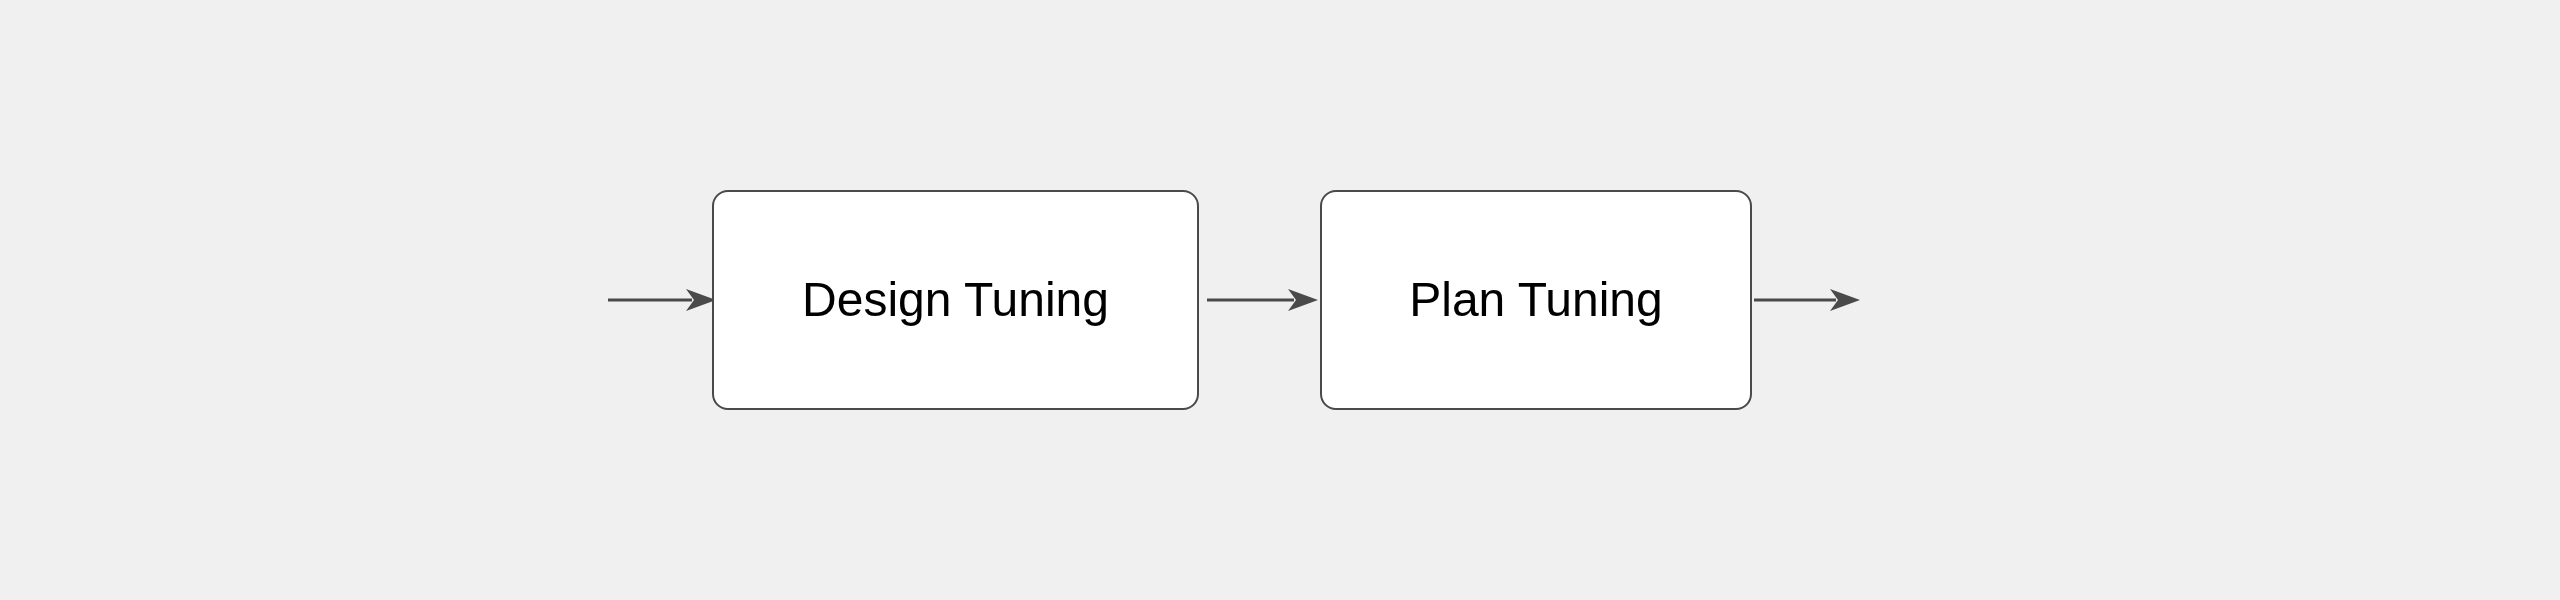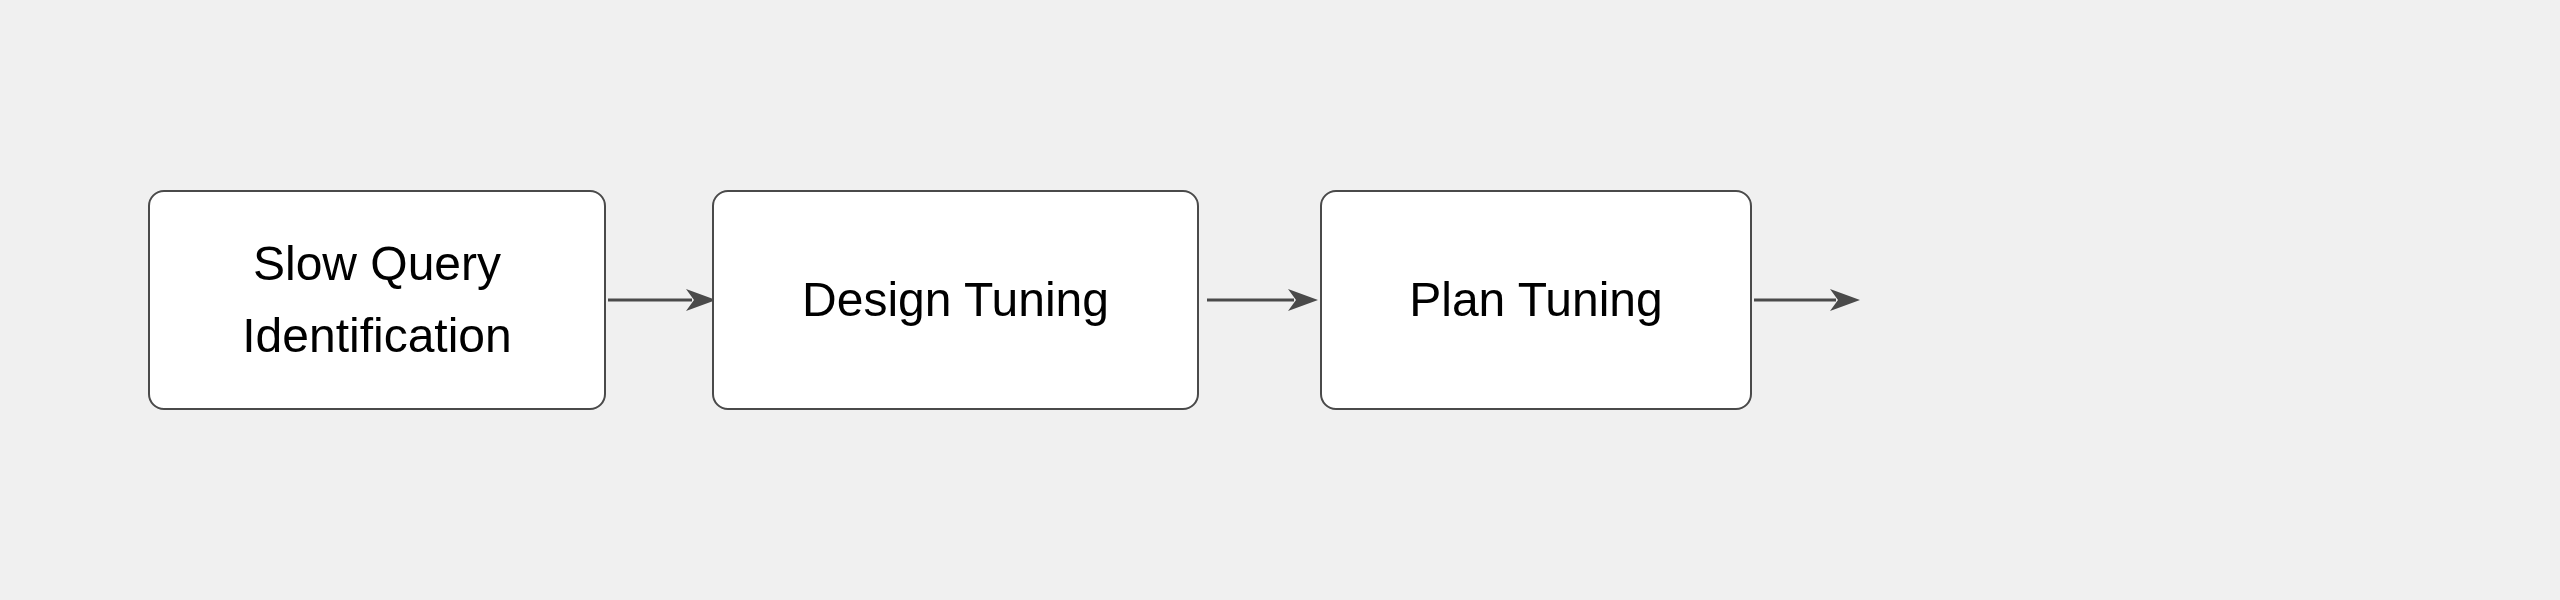--- a/index.html
+++ b/index.html
@@ -59,23 +59,20 @@
     <g>
       <line x1="1207" y1="300" x2="1294" y2="300"></line>
       <polygon points="1318,300 1288,289 1296,300 1288,311"></polygon>
     </g>
     <g>
       <line x1="1754" y1="300" x2="1836" y2="300"></line>
       <polygon points="1860,300 1830,289 1838,300 1830,311"></polygon>
     </g>
   </svg>
 
-  <div class="node node-1">
-    <span>Slow Query Identification</span>
-  </div>
 
   <div class="node node-2">
     <span>Design Tuning</span>
   </div>
 
   <div class="node node-3">
     <span>Plan Tuning</span>
   </div>
 
 

